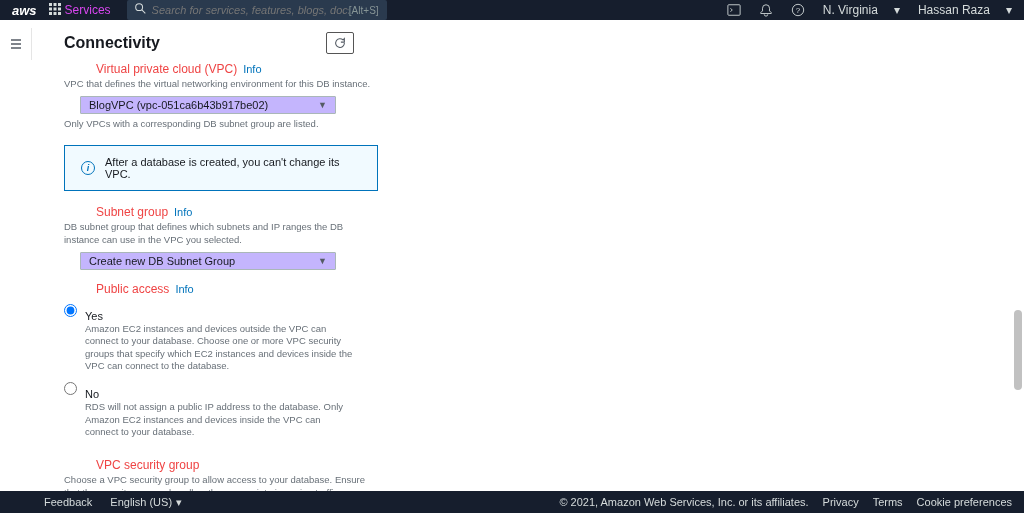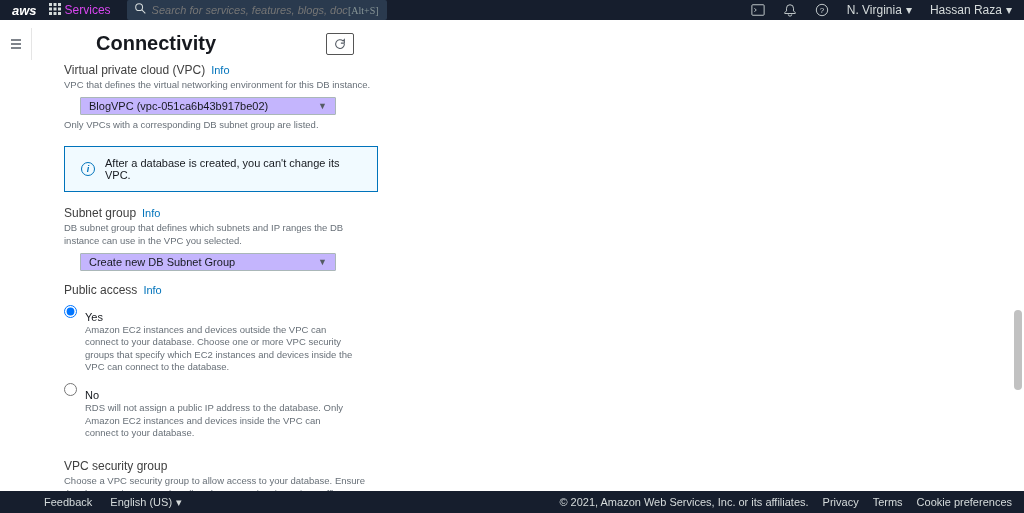--- a/index.html
+++ b/index.html
@@ -5,39 +5,39 @@
     * { box-sizing: border-box; margin: 0; padding: 0; }
     body { font-family: "Amazon Ember", "Helvetica Neue", Arial, sans-serif; font-size: 12px; color: #16191f; background: #ffffff; }
     
     
     .top-nav { background: #161e2d; height: 20px; display: flex; align-items: center; padding: 0 12px; color: #d5dbdb; }
     .nav-left { display: flex; align-items: center; gap: 12px; }
     .aws-logo { font-weight: bold; font-size: 13px; color: #fff; font-style: italic; }
     .services-btn { display: flex; align-items: center; gap: 4px; color: #d946ef; font-size: 12px; cursor: pointer; }
     .search-container { display: flex; align-items: center; background: #2a3a4e; border-radius: 2px; padding: 3px 8px; width: 260px; margin-left: 4px; }
     .search-container input { background: transparent; border: none; outline: none; color: #d5dbdb; font-size: 11px; width: 100%; font-style: italic; }
-    .search-shortcut { color: #879596; font-size: 10px; margin-left: auto; font-family: Liberation Serif, serif; }
+    .search-shortcut { color: #879596; font-size: 10px; margin-left: auto; }
     .nav-right { margin-left: auto; display: flex; align-items: center; gap: 18px; }
     .nav-icon { width: 14px; height: 14px; cursor: pointer; }
-    .region-selector, .user-selector { color: #d5dbdb; font-size: 12px; cursor: pointer; display: flex; align-items: flex-start; gap: 4px; }
+    .region-selector, .user-selector { color: #d5dbdb; font-size: 12px; cursor: pointer; display: flex; align-items: flex-start; gap: 16px; }
     
     
     .side-toggle { width: 32px; height: 32px; display: flex; align-items: center; justify-content: center; cursor: pointer; border-right: 1px solid #e5e5e5; float: left; margin-top: 8px; }
     
     
     .main-wrapper { display: flex; }
     .content-column { width: 370px; padding-left: 32px; }
     .panel-container { padding: 4px 0 40px 0; }
     
     .header-row { display: flex; align-items: center; justify-content: space-between; padding: 8px 24px 8px 0; }
-    .panel-title { font-size: 20px; font-weight: 700; color: #16191f; margin-left: 32px; }
+    .panel-title { font-size: 16px; font-weight: 700; color: #16191f; }
     .refresh-btn { width: 28px; height: 22px; border: 1px solid #555; border-radius: 2px; display: flex; align-items: center; justify-content: center; cursor: pointer; margin-right: 24px; }
     
     .field-group { padding: 0 24px 12px 0; }
-    .field-label { font-size: 12px; font-weight: 500; color: #404040; }
+    .field-label { font-size: 12px; font-weight: 500; color: #ef4444; margin-left: 32px; }
     .field-label-row { display: flex; align-items: center; gap: 6px; }
     .info-link { color: #0073bb; font-size: 11px; cursor: pointer; }
     .field-desc { font-size: 9.5px; color: #687078; line-height: 1.3; margin-top: 2px; }
     .field-help { font-size: 9.5px; color: #687078; margin-top: 4px; }
     
     .select-box { width: 100%; max-width: 256px; border: 1px solid #aab7b8; background: #c4b5fd; padding: 2px 8px; font-size: 11px; color: #16191f; display: flex; align-items: center; justify-content: space-between; cursor: pointer; margin-top: 6px; border-radius: 1px; margin-left: 16px; }
     .select-box.wide { max-width: 256px; }
     .select-arrow { color: #545b64; font-size: 9px; }
     
     .info-box { border: 1px solid #0073bb; background: #f1faff; padding: 10px 16px; margin: 4px 24px 14px 0; display: flex; align-items: center; gap: 10px; font-size: 11px; color: #16191f; border-radius: 0; }

